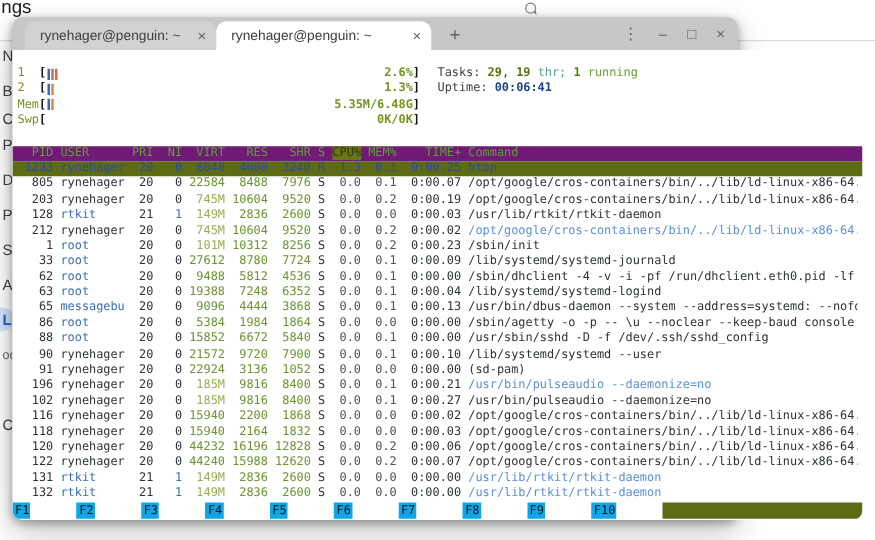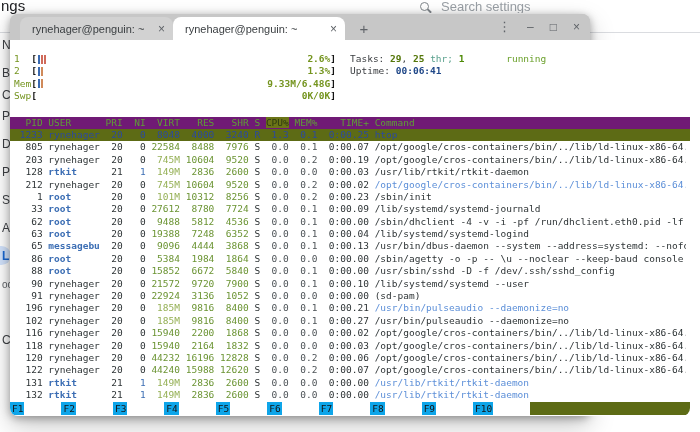--- a/index.html
+++ b/index.html
@@ -46,53 +46,52 @@
   .m-label{color:#74941e;}
   .m-bracket{color:#141414;font-weight:bold;}
   .m-bars{flex:1;display:flex;gap:1px;align-items:center;height:9px;padding-left:1px;}
   .m-bar{width:2px;height:9px;display:inline-block;}
   .m-value{color:#74941e;font-weight:bold;}
   .stats{margin-left:14px;}
   .stat-line{height:12.4px;white-space:pre;color:#3a3d40;}
   .st-num{font-weight:bold;color:#55770a;}
   .st-thr{color:#58a08c;}
   .st-num-g{font-weight:bold;color:#4e8a06;}
-  .st-run{color:#6aa02a;padding-left:36px;}
+  .st-run{color:#6aa02a;}
   .st-l1{font-weight:bold;color:#141414;}
   .st-l2{font-weight:bold;color:#55770a;margin-left:6px;}
   .st-l3{color:#7a9a3c;margin-left:6px;}
   .st-uptime{font-weight:bold;color:#1f4788;margin-top:37px;}
   .spacer{height:14px;}
   .proc-header{white-space:pre;height:12.4px;background:#701a75;color:#5f9e36;margin:0 -4px;padding:0 4px;}
   .hdr{color:#5f9e36;}
   .hdr-sort{background:#6b7417;color:#2c3a10;}
   .proc-row{white-space:pre;height:12.4px;overflow:hidden;}
   .proc-row.sel{background:#5d6b15;margin:0 -4px;padding:0 4px;}
   .proc-row.sel span{color:#2b4a9e !important;}
   .t-def{color:#2e3436;}
-  .t-user{color:#3c6eb4;font-weight:bold;}
+  .t-user{color:#3c6eb4;font-weight:normal;}
   .t-blue{color:#3c6eb4;}
   .t-mem{color:#6b9433;}
   .t-memM{color:#95b055;}
   .t-dim{color:#4d5357;}
   .t-cmdblue{color:#5c8fd8;}
   .fkey-bar{display:flex;height:13px;margin:0 -4px;background:#ffffff;}
   .fk{display:flex;}
   .fk-key{color:#141414;background:#0ea5e9;padding:0 1px 0 2px;line-height:13px;}
   .fk-label{display:inline-block;width:37px;overflow:hidden;background:#5d6b15;color:#22418f;line-height:13px;margin-top:16px;}
   .fk-fill{flex:1;background:#5d6b15;}
 </style>
 </head>
 <body>
 
 <div class="settings-title">ngs</div>
 <div class="hdr-divider"></div>
 <div class="settings-search">
   <span class="search-glyph"></span>
-  <span class="search-text">Search settings</span>
 </div>
 <div class="nav-frags">
     <span class="nav-frag" style="top: 38px;">N</span>
     <span class="nav-frag" style="top: 66px;">B</span>
     <span class="nav-frag" style="top: 88px;">C</span>
     <span class="nav-frag" style="top: 109px;">P</span>
     <span class="nav-frag" style="top: 137px;">D</span>
     <span class="nav-frag" style="top: 165px;">P</span>
     <span class="nav-frag" style="top: 193px;">S</span>
     <span class="nav-frag" style="top: 221px;">A</span>
@@ -119,25 +118,25 @@
       <span class="wc">×</span>
     </div>
   </div>
 
   <div class="term">
     <div class="term-inner">
       <div class="meters-stats">
         <div class="meters">
             <div class="meter-line"><span class="m-label">1  </span><span class="m-bracket">[</span><span class="m-bars"><span class="m-bar" style="background: rgb(57, 105, 176);"></span><span class="m-bar" style="background: rgb(208, 106, 90);"></span><span class="m-bar" style="background: rgb(208, 106, 90);"></span></span><span class="m-value">2.6%</span><span class="m-bracket">]</span></div>
             <div class="meter-line"><span class="m-label">2  </span><span class="m-bracket">[</span><span class="m-bars"><span class="m-bar" style="background: rgb(57, 105, 176);"></span><span class="m-bar" style="background: rgb(208, 138, 90);"></span></span><span class="m-value">1.3%</span><span class="m-bracket">]</span></div>
-            <div class="meter-line"><span class="m-label">Mem</span><span class="m-bracket">[</span><span class="m-bars"><span class="m-bar" style="background: rgb(57, 105, 176);"></span><span class="m-bar" style="background: rgb(208, 138, 90);"></span></span><span class="m-value">9.33M/6.48G</span><span class="m-bracket">]</span></div>
+            <div class="meter-line"><span class="m-label">Mem</span><span class="m-bracket">[</span><span class="m-bars"><span class="m-bar" style="background: rgb(57, 105, 176);"></span><span class="m-bar" style="background: rgb(208, 138, 90);"></span></span><span class="m-value">5.35M/6.48G</span><span class="m-bracket">]</span></div>
             <div class="meter-line"><span class="m-label">Swp</span><span class="m-bracket">[</span><span class="m-bars"></span><span class="m-value">0K/0K</span><span class="m-bracket">]</span></div>
           </div>
         <div class="stats">
-          <div class="stat-line"><span>Tasks: </span><span class="st-num">29</span><span>, </span><span class="st-num">25</span><span class="st-thr"> thr; </span><span class="st-num-g">1</span><span class="st-run"> running</span></div>
+          <div class="stat-line"><span>Tasks: </span><span class="st-num">29</span><span>, </span><span class="st-num">19</span><span class="st-thr"> thr; </span><span class="st-num-g">1</span><span class="st-run"> running</span></div>
           <div class="stat-line"><span>Uptime: </span><span class="st-uptime">00:06:41</span></div>
         </div>
       </div>
       <div class="spacer"></div>
       <div>
           <div class="proc-header"><span class="hdr">  PID</span> <span class="hdr">USER     </span> <span class="hdr">PRI</span> <span class="hdr"> NI</span> <span class="hdr"> VIRT</span> <span class="hdr">  RES</span> <span class="hdr">  SHR</span> <span class="hdr">S</span> <span class="hdr-sort">CPU%</span> <span class="hdr">MEM%</span> <span class="hdr">   TIME+</span> <span class="hdr">Command</span></div>
           <div class="proc-row sel"><span class="t-def"> 1233</span> <span class="t-def">rynehager</span> <span class="t-def"> 20</span> <span class="t-def">  0</span> <span class="t-mem"> 8048</span> <span class="t-mem"> 4000</span> <span class="t-mem"> 3240</span> <span class="t-def">R</span> <span class="t-dim"> 1.3</span> <span class="t-dim"> 0.1</span> <span class="t-def"> 0:00.25</span> <span class="t-def">htop</span></div>
           <div class="proc-row"><span class="t-def">  805</span> <span class="t-def">rynehager</span> <span class="t-def"> 20</span> <span class="t-def">  0</span> <span class="t-mem">22584</span> <span class="t-mem"> 8488</span> <span class="t-mem"> 7976</span> <span class="t-def">S</span> <span class="t-dim"> 0.0</span> <span class="t-dim"> 0.1</span> <span class="t-def"> 0:00.07</span> <span class="t-def">/opt/google/cros-containers/bin/../lib/ld-linux-x86-64.so.2</span></div>
           <div class="proc-row"><span class="t-def">  203</span> <span class="t-def">rynehager</span> <span class="t-def"> 20</span> <span class="t-def">  0</span> <span class="t-memM"> 745M</span> <span class="t-mem">10604</span> <span class="t-mem"> 9520</span> <span class="t-def">S</span> <span class="t-dim"> 0.0</span> <span class="t-dim"> 0.2</span> <span class="t-def"> 0:00.19</span> <span class="t-def">/opt/google/cros-containers/bin/../lib/ld-linux-x86-64.so.2</span></div>
           <div class="proc-row"><span class="t-def">  128</span> <span class="t-user">rtkit    </span> <span class="t-def"> 21</span> <span class="t-blue">  1</span> <span class="t-memM"> 149M</span> <span class="t-mem"> 2836</span> <span class="t-mem"> 2600</span> <span class="t-def">S</span> <span class="t-dim"> 0.0</span> <span class="t-dim"> 0.0</span> <span class="t-def"> 0:00.03</span> <span class="t-def">/usr/lib/rtkit/rtkit-daemon</span></div>

